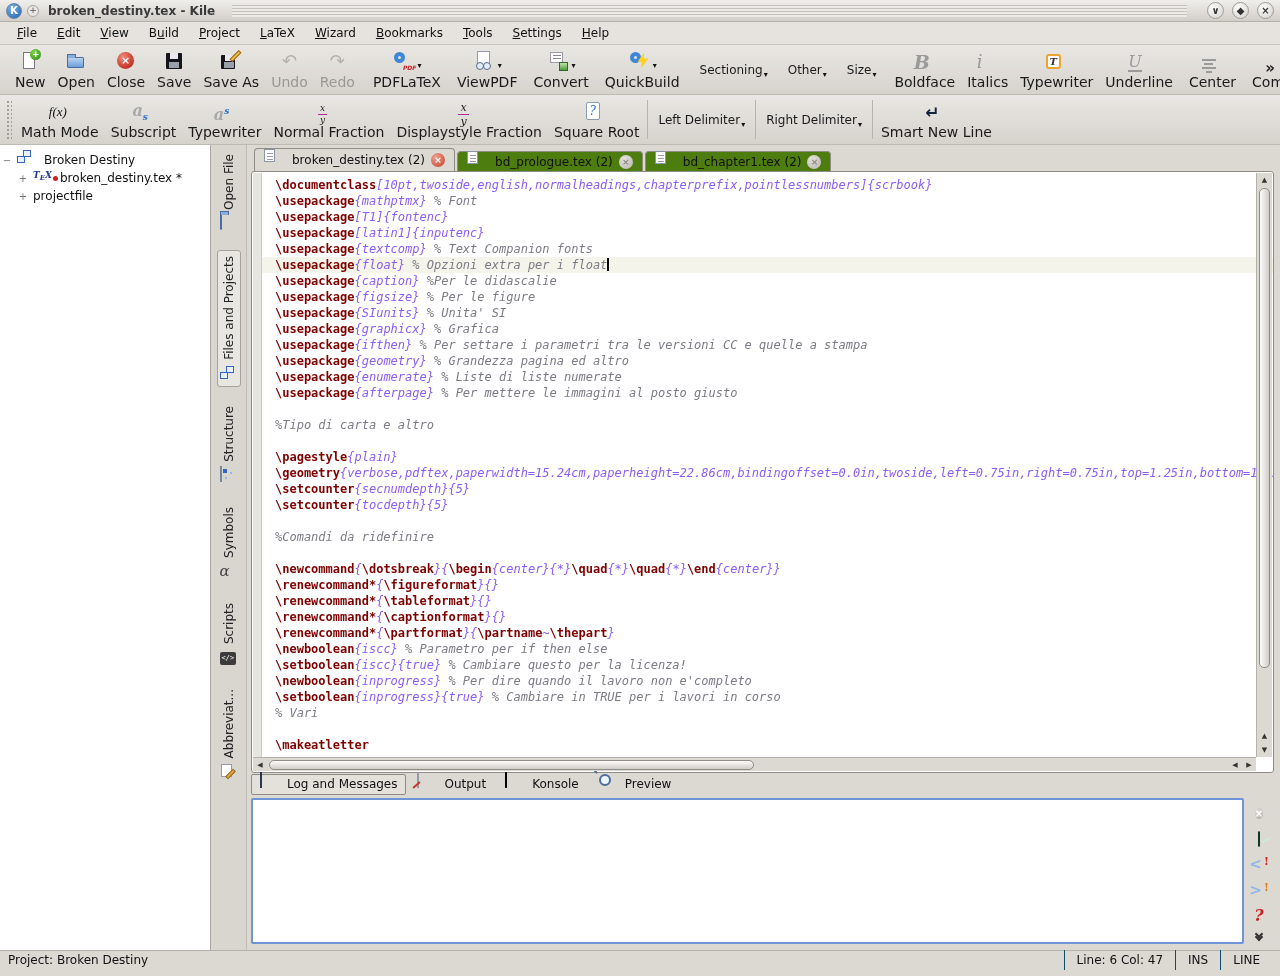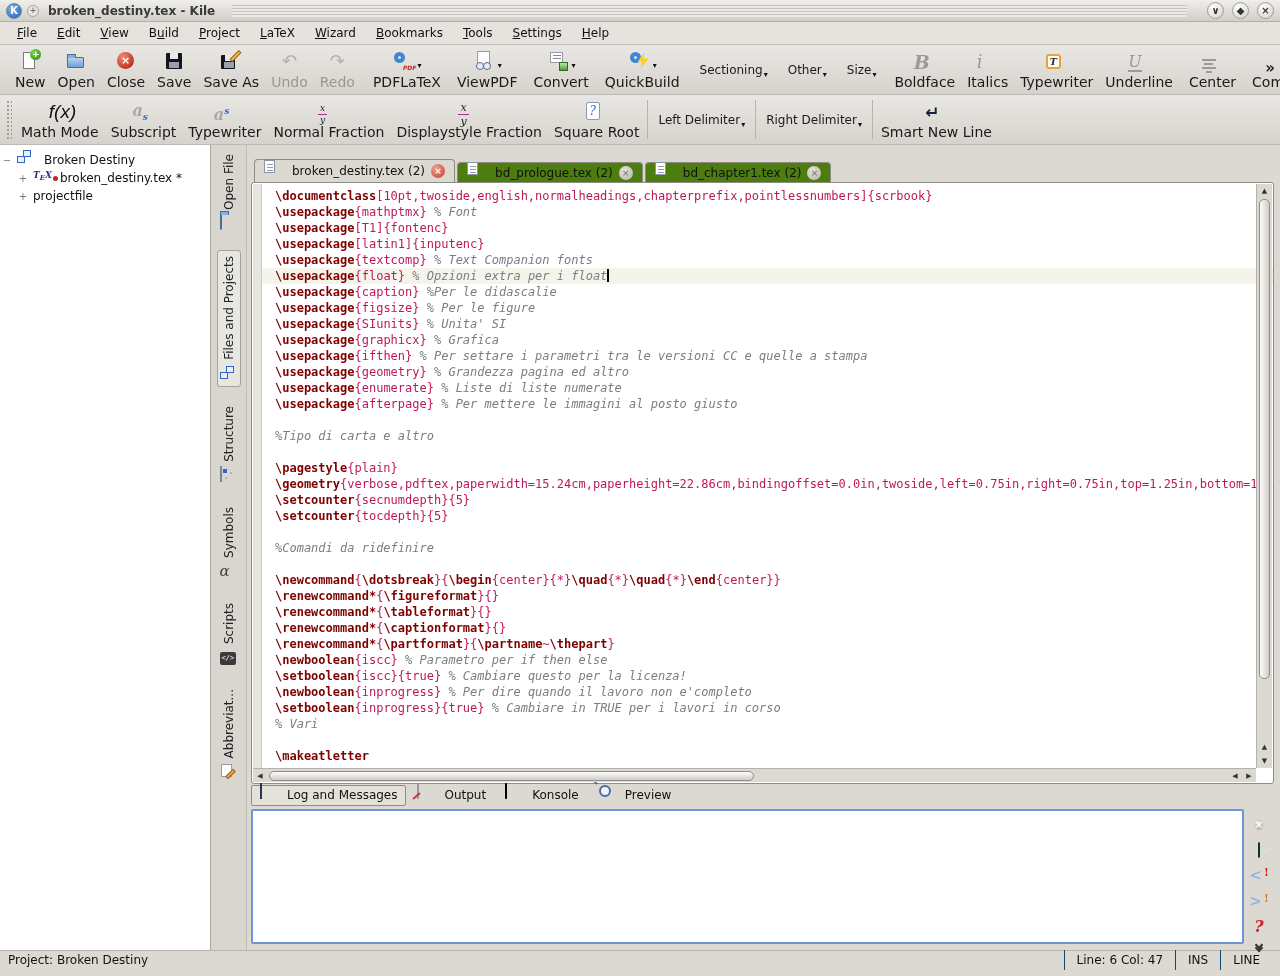--- a/index.html
+++ b/index.html
@@ -74,21 +74,21 @@
   .g-i{font-family:"DejaVu Serif",serif;font-style:italic;font-size:18px;color:#9a9a9a;line-height:24px;}
   .ic-tt{display:inline-block;width:15px;height:15px;margin-top:4px;border:2px solid #eca330;border-radius:3px;background:#fff;
     color:#333;font-family:"DejaVu Serif",serif;font-weight:bold;font-size:10px;line-height:12px;text-align:center;}
   .g-u{font-family:"DejaVu Serif",serif;font-size:16px;color:#9a9a9a;border-bottom:2px solid #9a9a9a;line-height:17px;display:inline-block;margin-top:3px;}
   .ic-centerbox{display:inline-flex;flex-direction:column;align-items:center;gap:2px;margin-top:7px;}
   .ic-centerbox i{display:block;height:2px;background:#9a9a9a;}
   .ic-bl{position:absolute;left:3px;top:3px;width:16px;height:16px;background:#fff;border:1px solid #8a96a8;
     display:flex;flex-direction:column;justify-content:space-evenly;padding:1px 2px;}
   .ic-bl i{display:block;height:2px;background:#234e9e;position:relative;margin-left:5px;}
   .ic-bl i:before{content:"";position:absolute;left:-5px;top:0;width:2px;height:2px;background:#3464c4;}
-  .g-fx{font-family:Liberation Sans, sans-serif;font-style:italic;font-size:19px;color:#111;line-height:24px;white-space:nowrap;}
+  .g-fx{font-family:Liberation Serif, serif;font-style:italic;font-size:13px;color:#111;line-height:24px;white-space:nowrap;}
   .g-a{font-family:"DejaVu Serif",serif;font-size:16px;color:#a8a8a8;font-weight:bold;line-height:22px;}
   .g-a sub,.g-a sup{color:#2f6fd0;font-size:9px;font-weight:bold;}
   .frac{display:inline-flex;flex-direction:column;align-items:center;line-height:1;font-family:"DejaVu Serif",serif;
     font-style:italic;font-size:9px;color:#222;margin-top:2px;}
   .frac b{width:9px;height:1px;background:#b0289a;margin:1px 0;}
   .frac.lg{font-size:11px;} .frac.lg b{width:11px;}
   .ic-sqrt{display:inline-block;width:14px;height:18px;border:1px solid #8a9ab2;border-radius:2px;background:#fff;
     color:#2f6fd0;font-family:"DejaVu Serif",serif;font-size:12px;line-height:17px;text-align:center;margin-top:2px;}
   .g-ret{font-size:17px;color:#16233f;line-height:24px;font-weight:bold;}
 
@@ -116,38 +116,38 @@
   .ic-struct{position:relative;width:13px;height:13px;background:#fff;border:1px solid #789;}
   .ic-struct i{position:absolute;left:2px;top:2px;width:4px;height:4px;background:#3464c4;
     box-shadow:6px 2px 0 -1px #9ab6e8,1px 7px 0 -1px #9ab6e8;}
   .g-alpha{font-size:15px;color:#444;font-family:"DejaVu Serif",serif;font-style:italic;line-height:16px;}
   .ic-script{display:inline-block;background:#3b3b3b;color:#fff;font-size:7px;font-family:"DejaVu Sans Mono",monospace;
     padding:3px 2px;border-radius:2px;line-height:1;}
   .abb-page{position:absolute;left:1px;top:1px;width:11px;height:13px;background:#fff;border:1px solid #99a;}
   .abb-pen{position:absolute;right:0;bottom:3px;width:11px;height:4px;background:#e8a33d;border:1px solid #8a6a2a;transform:rotate(-45deg);}
 
   .right-col{flex:1;display:flex;flex-direction:column;padding:1px 6px 0 4px;min-width:0;}
-  .tabbar{height:36px;display:flex;align-items:flex-end;gap:2px;padding-left:3px;}
+  .tabbar{height:25px;display:flex;align-items:flex-end;gap:2px;padding-left:3px;}
   .etab{display:flex;align-items:center;gap:6px;padding:0 9px;border:1px solid #8f8c86;border-bottom:none;
     border-radius:4px 4px 0 0;background:#4d7c0f;height:20px;}
   .etab.active{background:#dcd9d3;height:23px;}
   .ic-texdoc{display:inline-block;width:11px;height:13px;background:#fff;border:1px solid #8a96a8;position:relative;}
   .ic-texdoc:before{content:"";position:absolute;left:2px;top:3px;width:6px;height:1px;background:#99a;box-shadow:0 3px 0 #99a,0 6px 0 #99a;}
   .etab-close{width:14px;height:14px;border-radius:50%;background:radial-gradient(circle at 35% 30%,#f0a08e,#c2402a);
     color:#fff;font-size:9px;line-height:14px;text-align:center;font-weight:bold;}
   .etab-close.dim{background:radial-gradient(circle at 35% 30%,#e4e1db,#b8b5af);color:#8a8781;}
 
   .editor-frame{position:relative;height:602px;border:1px solid #8f8c86;border-radius:3px;background:#fff;overflow:hidden;}
   .icon-border{position:absolute;left:1px;top:1px;bottom:15px;width:9px;background:#e7e5e0;border-right:1px solid #cfccc6;z-index:1;}
   .code-lines{position:absolute;left:10px;top:5px;width:2600px;z-index:0;
     font-family:"DejaVu Sans Mono",monospace;font-size:12px;line-height:16px;white-space:pre;}
   .code-line{height:16px;padding-left:13px;}
   .code-line.current-line{background:#f5f4ea;}
   .kw{color:var(--kw);font-weight:bold;}
-  .tx{color:#be185d;}
+  .tx{color:#8b5cf6;font-style:italic;}
   .cm{color:var(--cm);font-style:italic;}
   .caret{display:inline-block;width:1.5px;height:13px;background:#000;vertical-align:-2px;}
   .vscroll{position:absolute;top:1px;right:1px;bottom:15px;width:16px;background:#dcd9d3;border-left:1px solid #b5b2ac;
     display:flex;flex-direction:column;align-items:center;z-index:2;}
   .hscroll{position:absolute;left:1px;right:17px;bottom:1px;height:14px;background:#dcd9d3;border-top:1px solid #b5b2ac;
     display:flex;align-items:center;z-index:2;}
   .sc-btn{flex:0 0 auto;width:14px;height:14px;display:flex;align-items:center;justify-content:center;font-size:7px;color:#333;}
   .v-thumb{width:11px;height:480px;margin-top:1px;background:linear-gradient(to right,#fdfdfc,#cfccc6);
     border:1px solid #908d87;border-radius:5px;}
   .h-thumb{height:10px;width:485px;margin-left:2px;background:linear-gradient(#fdfdfc,#cfccc6);

